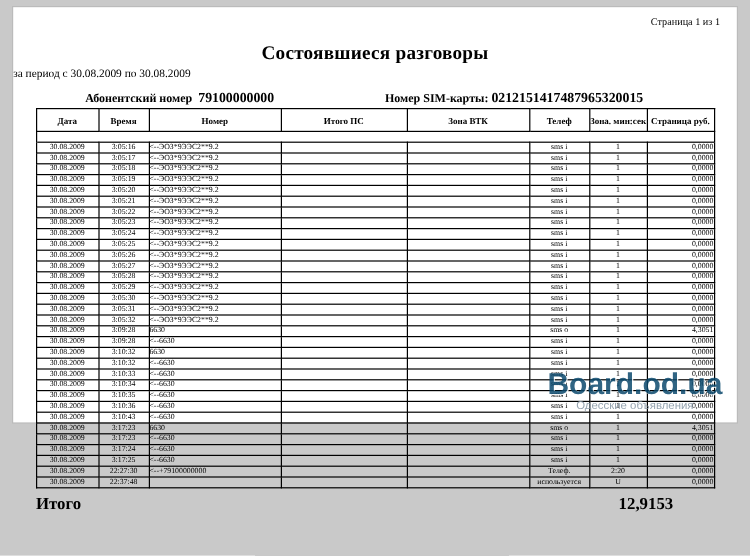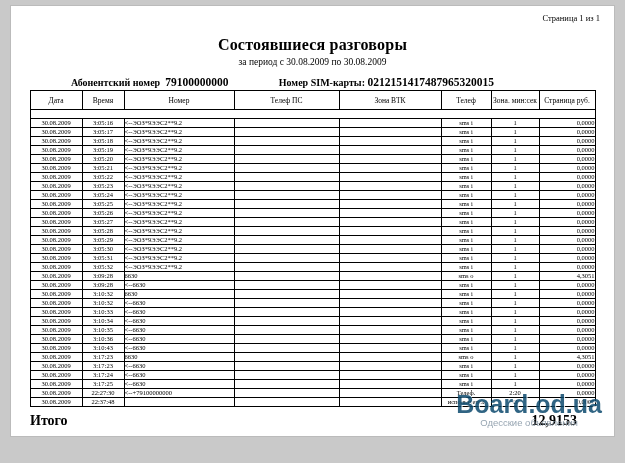--- a/index.html
+++ b/index.html
@@ -5,53 +5,53 @@
   html,body{margin:0;padding:0;}
   body{
     width:625px;height:463px;
     background:#c9c9c9;
     font-family:"Liberation Serif", serif;
     overflow:hidden;
   }
   .page{
     position:absolute;
     left:11px;top:6px;
-    width:603px;height:430px;
+    width:603px;height:346px;
     background:#ffffff;
     box-shadow:0 0 0 1px #bbbbbb;
   }
   .page-num{
     position:absolute;right:14px;top:7px;
     font-size:8.5px;color:#000;
   }
   .title{
     text-align:center;
     font-size:16px;
     font-weight:bold;
     margin-top:30px;
     letter-spacing:0.2px;
   }
   .subtitle{
-    text-align:center;
+    text-align:left;
     font-size:9.5px;
     margin-top:3px;
   }
   .abon-line{
     margin:9px 16px 2px 60px;
     font-size:10px;
   }
   .abon-line .lbl{font-weight:bold;}
   .abon-line .val{font-weight:bold;font-size:11.5px;}
   .simwrap{
     display:flex;
     justify-content:space-between;
     align-items:baseline;
   }
   .sim{
-    margin-right:120px;
+    margin-right:78px;
     font-size:10px;
   }
   .sim .lbl{font-weight:bold;}
   .sim .val{font-weight:bold;font-size:11.5px;}
   table.grid{
     border-collapse:collapse;
     margin:0 auto;
     width:565px;
     table-layout:fixed;
   }
@@ -59,42 +59,42 @@
     border:1px solid #000;
     font-size:6.5px;
     padding:0;
     line-height:8px;
     height:8px;
     overflow:hidden;
     white-space:nowrap;
   }
   table.grid th{
     font-size:7.5px;
-    font-weight:normal;
+    font-weight:bold;
     height:18px;
     line-height:9px;
     text-align:center;
     vertical-align:middle;
   }
   td.c{text-align:center;}
   td.l{text-align:left;padding-left:2px;}
   td.r{text-align:right;padding-right:3px;}
   .spacer td{height:9px;border-left:1px solid #000;border-right:1px solid #000;border-top:none;border-bottom:none;}
   .spacer td.nob{border:none;border-left:1px solid #000;border-right:1px solid #000;}
   .totals{
     width:565px;
     margin:0 auto;
     display:flex;
     justify-content:space-between;
     font-size:14px;
     font-weight:bold;
     margin-top:4px;
     padding-top:2px;
   }
-  .totals .tot-val{margin-right:18px;}
+  .totals .tot-val{margin-right:34px;}
   .watermark{
     position:absolute;
     right:12px;bottom:8px;
     text-align:center;
     pointer-events:none;
   }
   .wm-main{
     font-family:"Liberation Sans", sans-serif;
     font-size:25px;
     font-weight:bold;
@@ -141,21 +141,21 @@
       <col style="width:102px">
       <col style="width:50px">
       <col style="width:48px">
       <col style="width:56px">
     </colgroup>
     <thead>
       <tr>
         <th>Дата</th>
         <th>Время</th>
         <th>Номер</th>
-        <th>Телеф ПС</th>
+        <th>Итого ПС</th>
         <th>Зона ВТК</th>
         <th>Телеф</th>
         <th>Зона. мин:сек</th>
         <th>Страница руб.</th>
       </tr>
     </thead>
     <tbody>
       <tr class="spacer">
         <td class="nob" colspan="8"></td>
       </tr>

